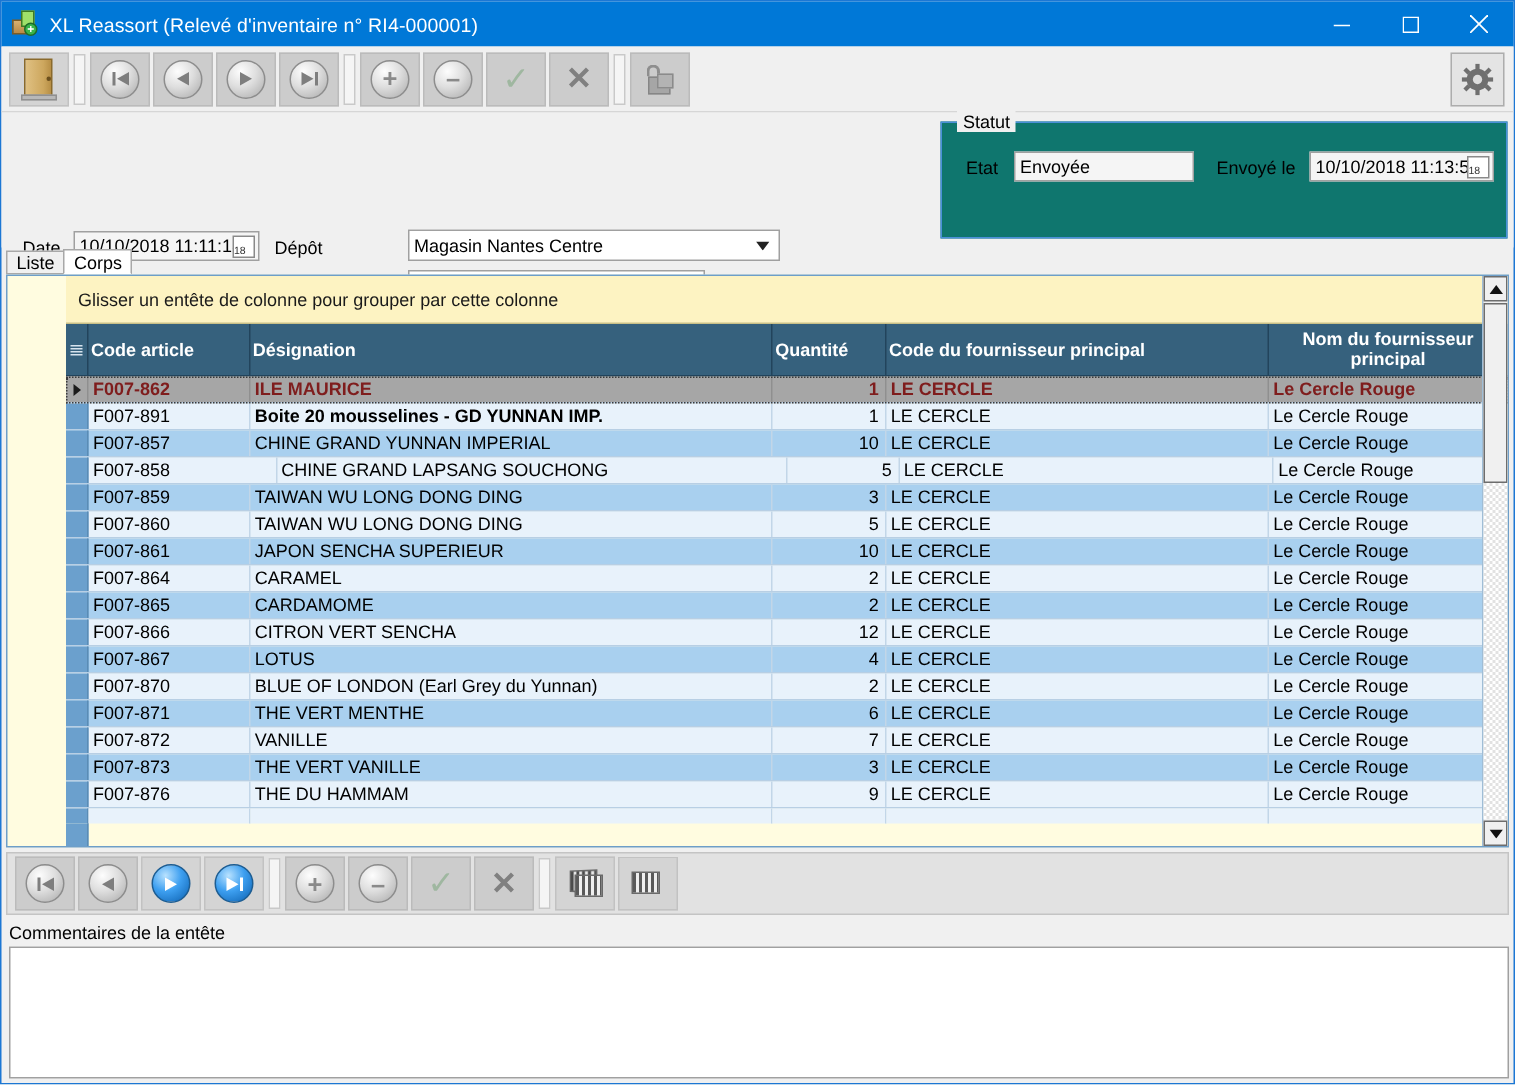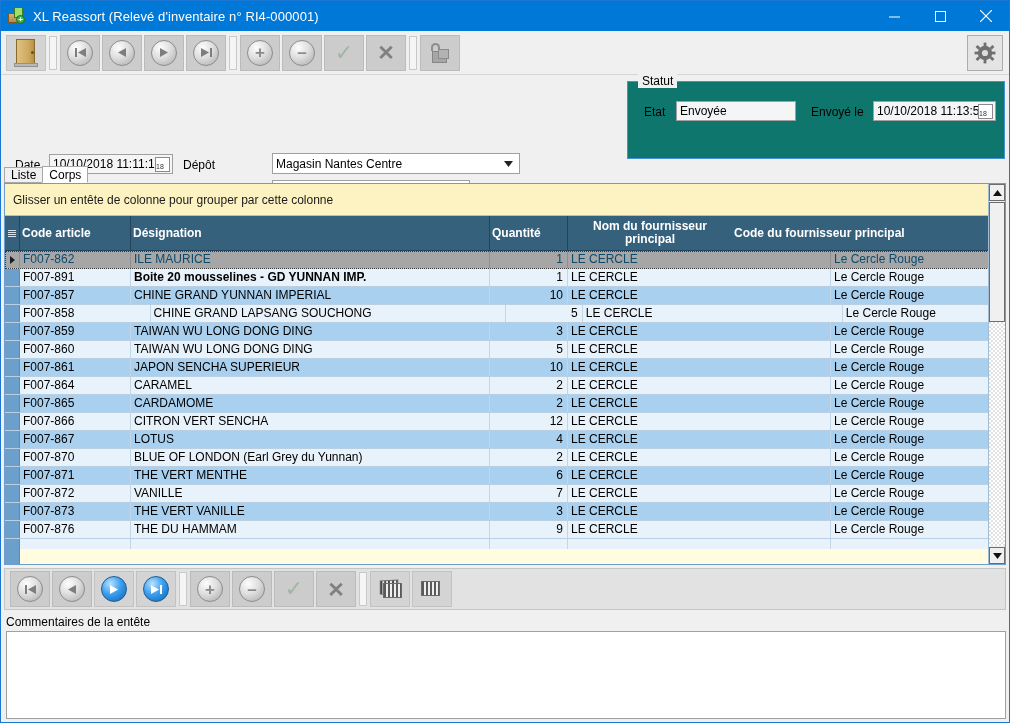--- a/index.html
+++ b/index.html
@@ -200,20 +200,21 @@
     height: 17px; font-weight: normal;
   }
 
   
   .gridwrap {
     position: absolute; left: 3px; top: 182px;
     width: 1002px; height: 382px;
     border: 1px solid #6d9ec9;
     background: #fffce0;
     overflow: hidden;
+    padding-left: 39px;
   }
   .groupbar {
     height: 32px; background: #fdf3c2;
     border-bottom: 1px solid #c9c088;
     display: flex; align-items: center;
     padding-left: 8px; font-size: 12px; color: #1a1a1a;
   }
   .gridhead {
     height: 35px; display: flex;
     background: #36617d;
@@ -228,21 +229,21 @@
   }
   .gh.indicator {
     width: 15px; background: #36617d; justify-content: center;
   }
   .gh .hamb { display: flex; flex-direction: column; gap: 1px; }
   .gh .hamb i { display:block; width: 8px; height: 1px; background: #d7e4ee; }
   .rows { font-size: 12px; }
   .row { display: flex; height: 18px; border-bottom: 1px solid #b8cfe4; }
   .row.odd { background: #e8f2fb; }
   .row.even { background: #a9d0ef; }
-  .row.sel { background: #a6a6a6; color: #0c4a6e; }
+  .row.sel { background: #a6a6a6; color: #7f1d1d; font-weight: bold; }
   .row.sel .cell { border-right-color: #8f8f8f; }
   .cell {
     display: flex; align-items: center;
     border-right: 1px solid #c2d6e8;
     padding: 0 3px; overflow: hidden; white-space: nowrap;
     line-height: 17px;
   }
   .cell.num { justify-content: flex-end; padding-right: 4px; }
   .cell.ind {
     width: 15px; background: #6ba0cd; border-right: 1px solid #5a8cb5;
@@ -482,25 +483,25 @@
       </div>
       <div class="gh" style="width:111px;">
         <span>Code article</span>
       </div>
       <div class="gh" style="width:359px;">
         <span>Désignation</span>
       </div>
       <div class="gh" style="width:78px;">
         <span>Quantité</span>
       </div>
+      <div class="gh" style="width:263px;">
+        <span>Code du fournisseur principal</span>
+      </div>
       <div class="gh" style="width:164px;border-right:none;">
         <span>Nom du fournisseur principal</span>
-      </div>
-      <div class="gh" style="width:263px;">
-        <span>Code du fournisseur principal</span>
       </div>
     </div>
 
     <div class="rows" id="grid-rows">
         <div class="row sel sel-outline">
           <div class="cell ind">
             <span class="tri"></span>
           </div>
           <div class="cell" style="width: 111px;">F007-862</div>
           <div class="cell" style="width: 359px;">ILE MAURICE</div>

